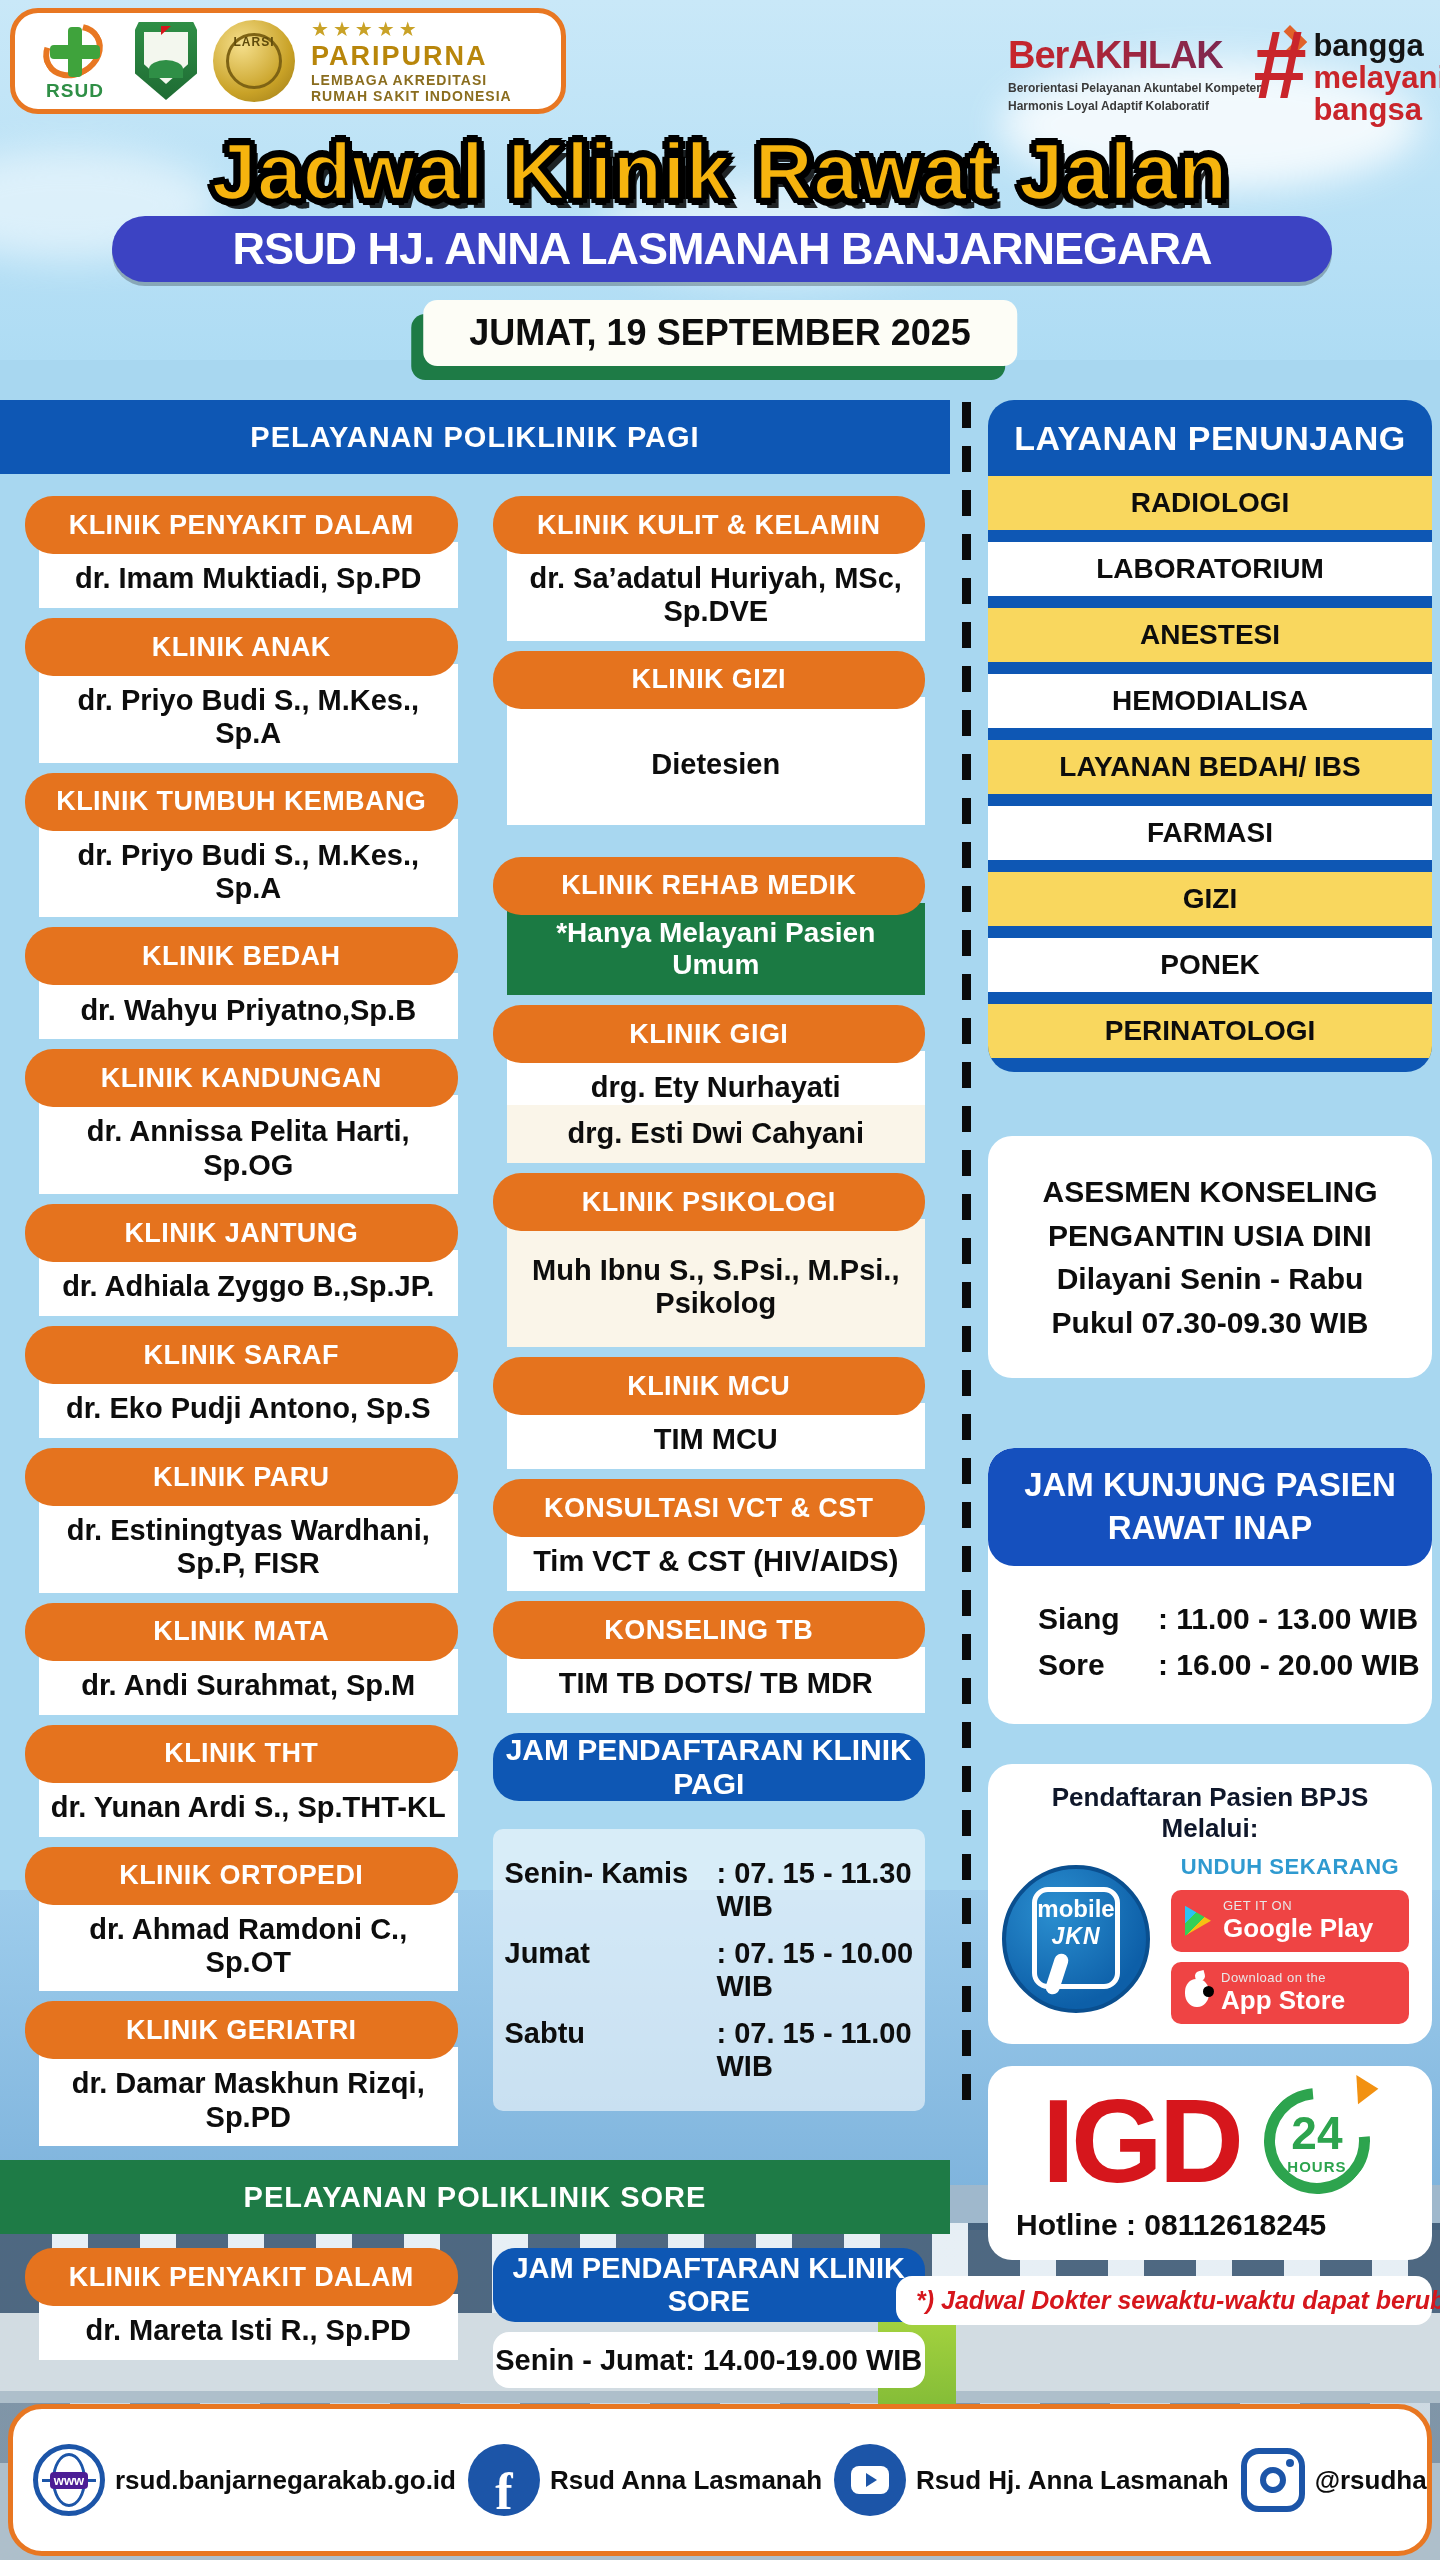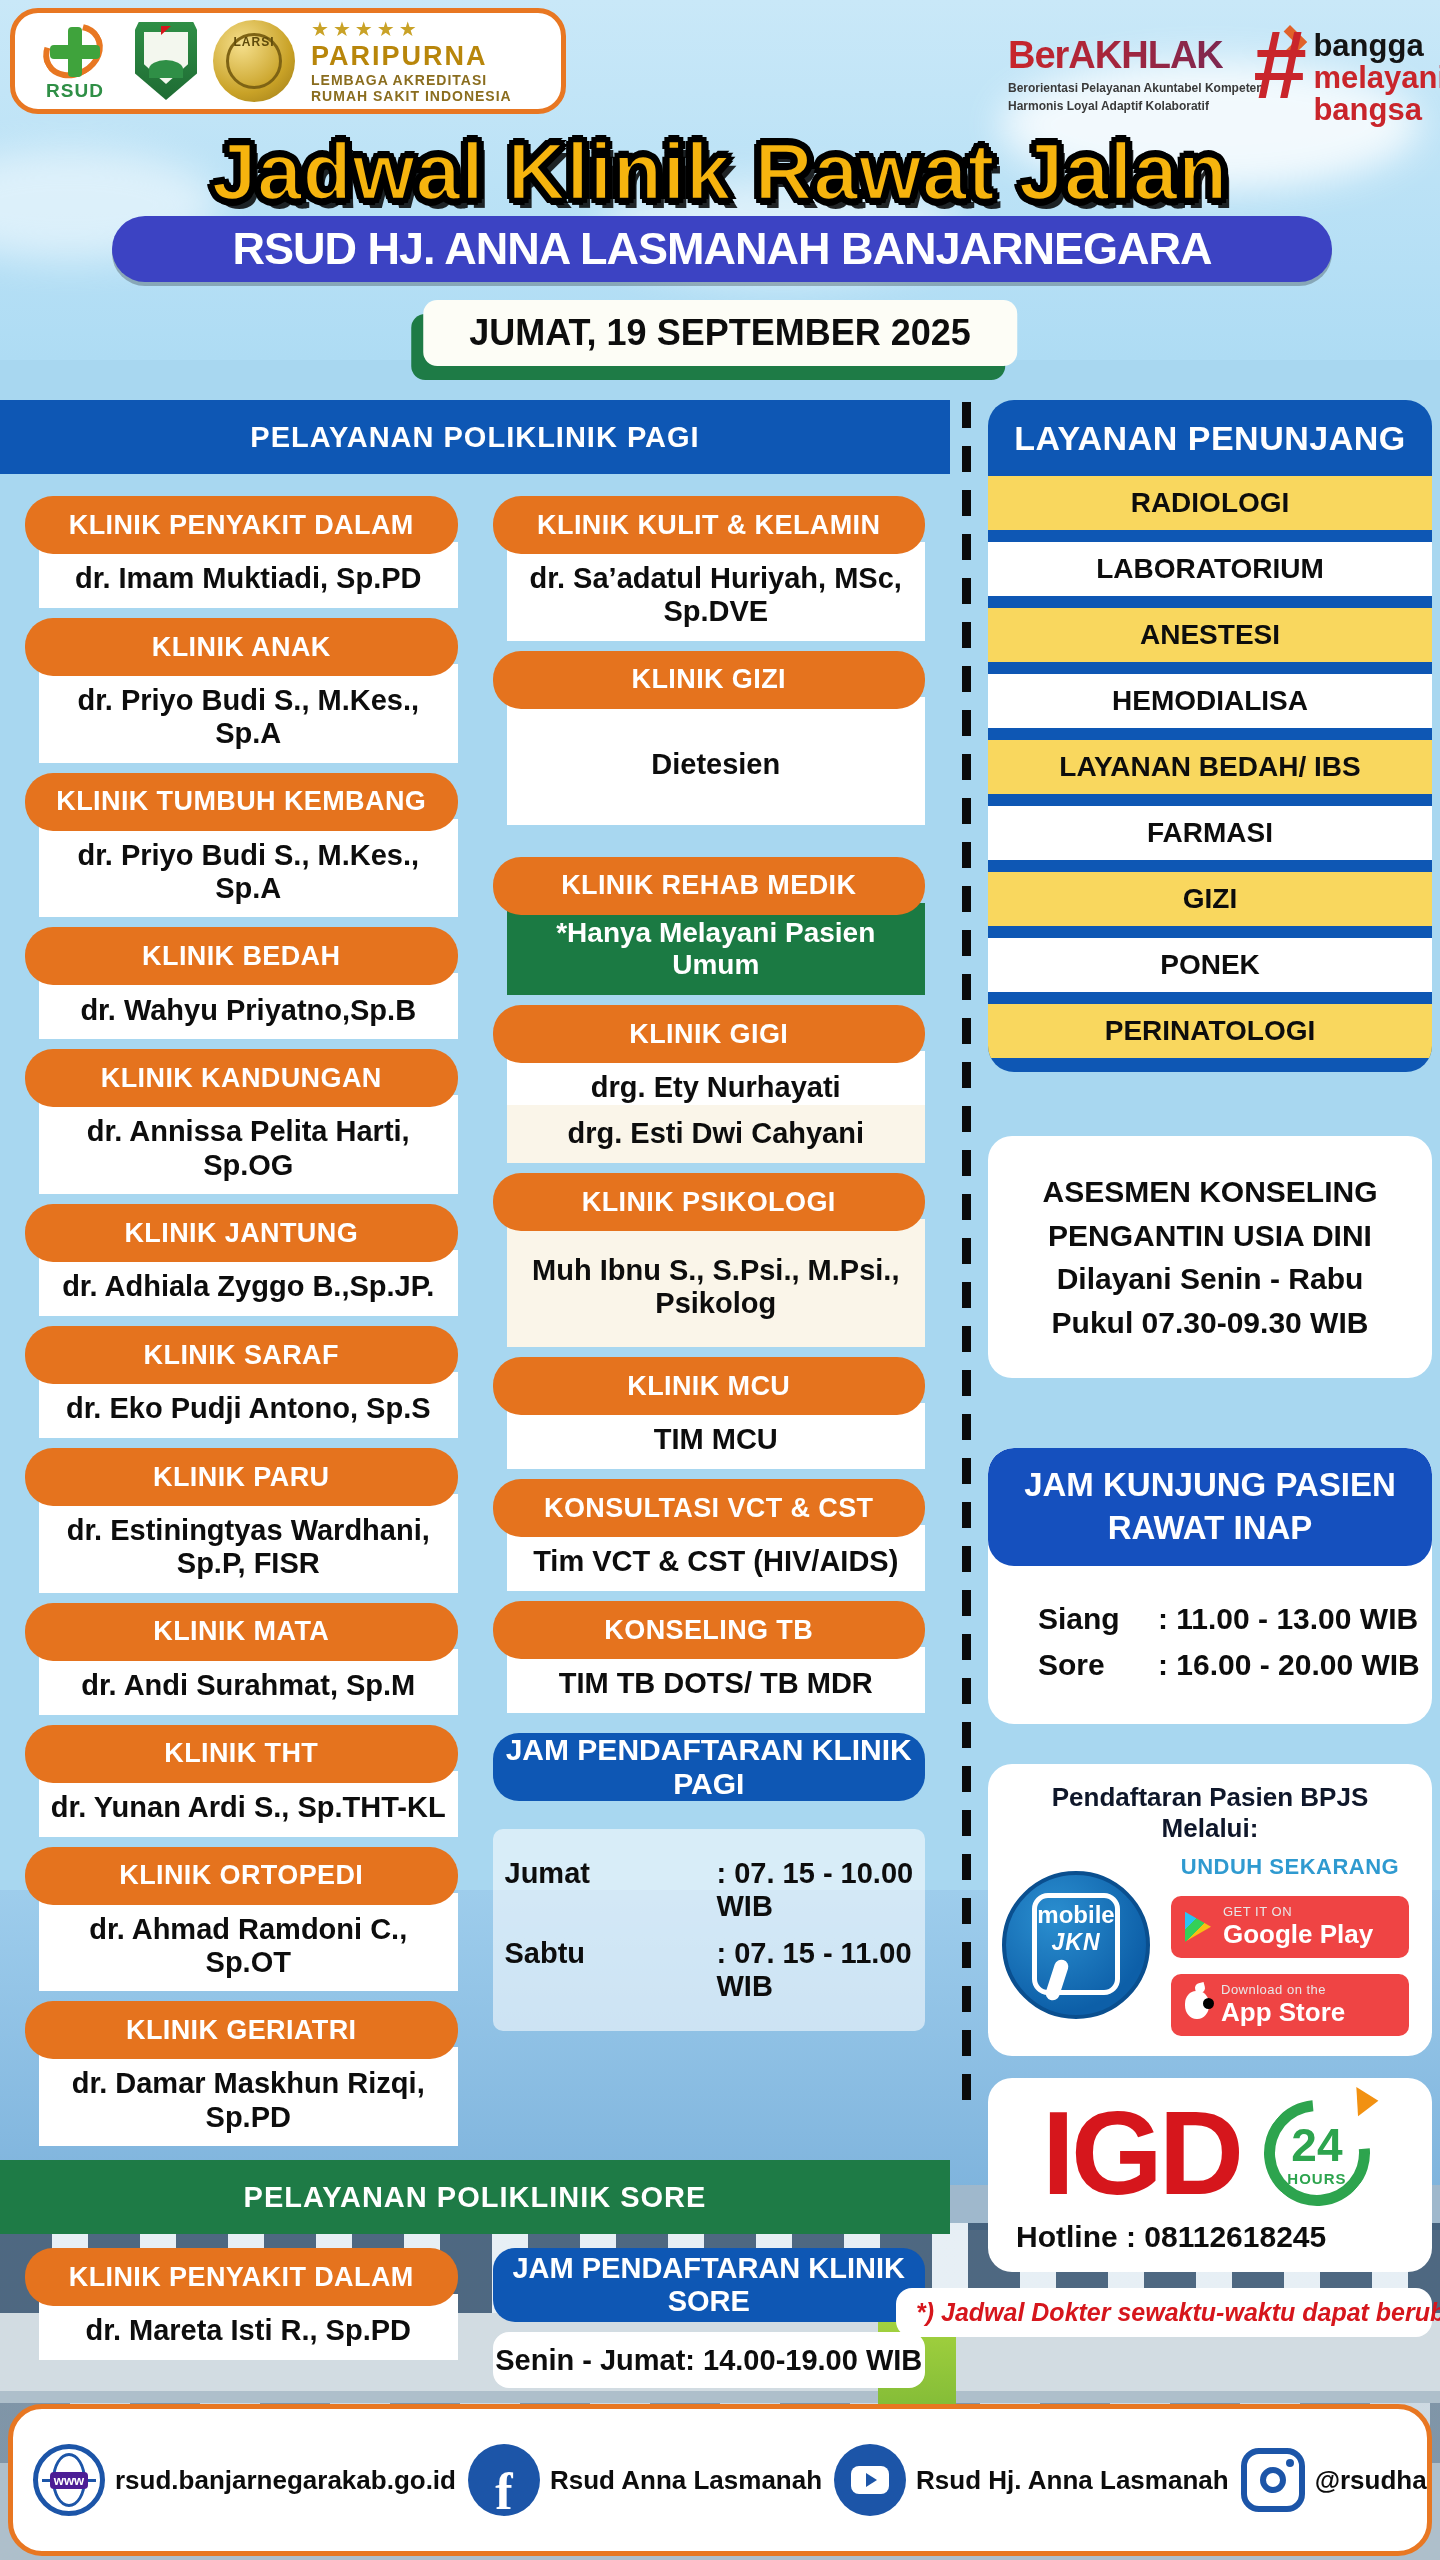--- a/index.html
+++ b/index.html
@@ -111,21 +111,21 @@
   .vday{width:160px;flex:none;padding-left:40px;box-sizing:border-box;}
   .bpjs{margin-top:40px;padding:18px 14px 20px;}
   .bpjs-title{text-align:center;font-size:26px;font-weight:800;color:#0f172a;}
   .bpjs-body{display:flex;align-items:center;gap:12px;margin-top:10px;}
   .jkn{width:148px;height:148px;border-radius:50%;flex:none;position:relative;
     background:radial-gradient(circle at 35% 30%,#2B8FD0,#0D5FA8 72%);border:4px solid #0A4F8F;box-sizing:border-box;}
   .jkn .phone{position:absolute;left:26px;right:26px;top:18px;bottom:20px;border:5px solid #fff;border-radius:16px;}
   .jkn .m1{position:absolute;top:26px;left:0;right:0;text-align:center;color:#fff;font-size:24px;font-weight:800;}
   .jkn .m2{position:absolute;top:54px;left:0;right:0;text-align:center;color:#fff;font-size:23px;font-weight:900;font-style:italic;letter-spacing:1px;}
   .jkn .finger{position:absolute;left:44px;bottom:14px;width:14px;height:42px;background:#fff;border-radius:8px;transform:rotate(18deg);}
-  .bpjs-right{display:flex;flex-direction:column;align-items:center;gap:16px;flex:1;}
+  .bpjs-right{display:flex;flex-direction:column;align-items:center;gap:10px;flex:1;}
   .unduh{color:#2F9AD0;font-size:22px;font-weight:800;letter-spacing:.5px;}
   .badge{width:238px;height:62px;background:#ef4444;border-radius:10px;color:#fff;display:flex;align-items:center;gap:12px;
     padding:0 14px;box-sizing:border-box;}
   .badge .txt{display:flex;flex-direction:column;line-height:1.1;}
   .badge .small{font-size:13px;color:#E8E8E8;letter-spacing:.5px;}
   .badge .big{font-size:26px;font-weight:700;color:#fff;}
   .playtri{width:26px;height:30px;flex:none;background:linear-gradient(135deg,#2BC3F3 0 32%,#34D058 32% 55%,#F6C013 55% 75%,#EE4335 75%);
     clip-path:polygon(0 0,100% 50%,0 100%);}
   .apple{width:24px;height:28px;flex:none;background:#fff;border-radius:46% 46% 48% 48%;position:relative;}
   .apple::before{content:"";position:absolute;top:-8px;left:10px;width:10px;height:10px;background:#fff;border-radius:50% 0;transform:rotate(-15deg);}
@@ -308,20 +308,24 @@
           <div class="pill">KONSULTASI VCT &amp; CST</div>
           <div class="doc">Tim VCT &amp; CST (HIV/AIDS)</div>
         </div>
       <div class="clinic">
           <div class="pill">KONSELING TB</div>
           <div class="doc">TIM TB DOTS/ TB MDR</div>
         </div>
       <div class="bluepill" style="margin-top:10px;">JAM PENDAFTARAN KLINIK PAGI</div>
       <div class="regbox">
         <div class="regrow">
+            <span class="regday">Senin- Kamis</span>
+            <span>: 07. 15 - 11.30 WIB</span>
+          </div>
+        <div class="regrow">
             <span class="regday">Jumat</span>
             <span>: 07. 15 - 10.00 WIB</span>
           </div>
         <div class="regrow">
             <span class="regday">Sabtu</span>
             <span>: 07. 15 - 11.00 WIB</span>
           </div>
       </div>
     </div>
   </div>

